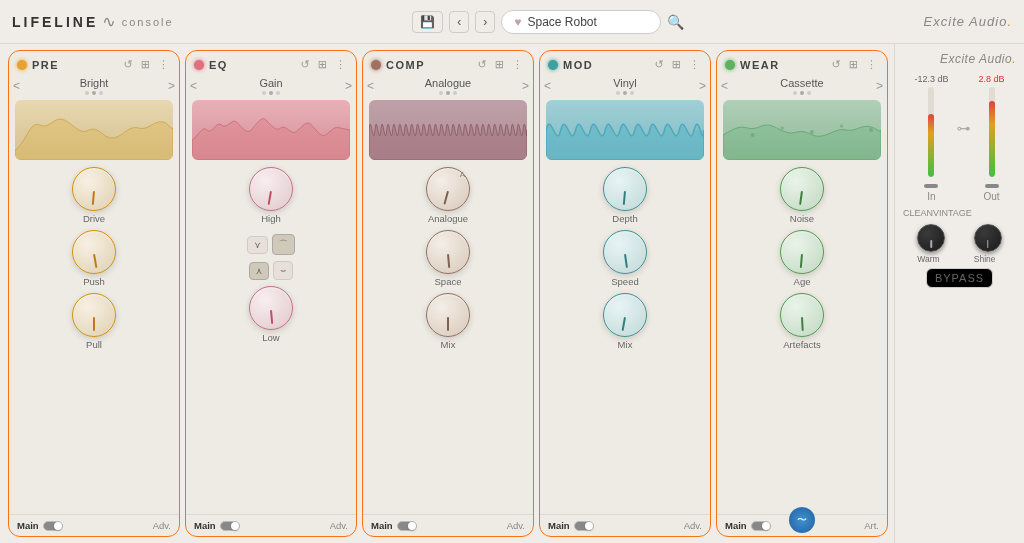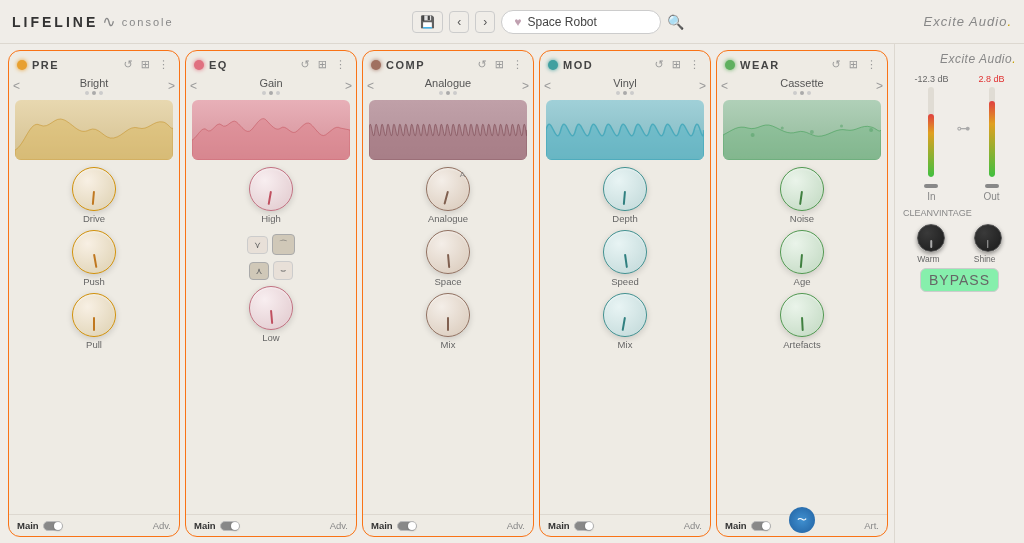--- a/index.html
+++ b/index.html
@@ -435,25 +435,25 @@
       background: #aaa;
       position: absolute;
       bottom: 3px;
       left: 50%;
       transform: translateX(-50%);
       border-radius: 1px;
     }
     .small-knob-label { font-size: 8.5px; color: #666; }
 
     .bypass-btn {
-      background: #86efac;
+      background: #000000;
       border: 1px solid #ccc;
       border-radius: 6px;
       padding: 3px 8px;
-      font-size: 14px;
+      font-size: 11px;
       color: #666;
       cursor: pointer;
       text-align: center;
       margin: 2px auto 0;
       display: block;
       letter-spacing: 1px;
     }
 
     
     .comp-a-label {

